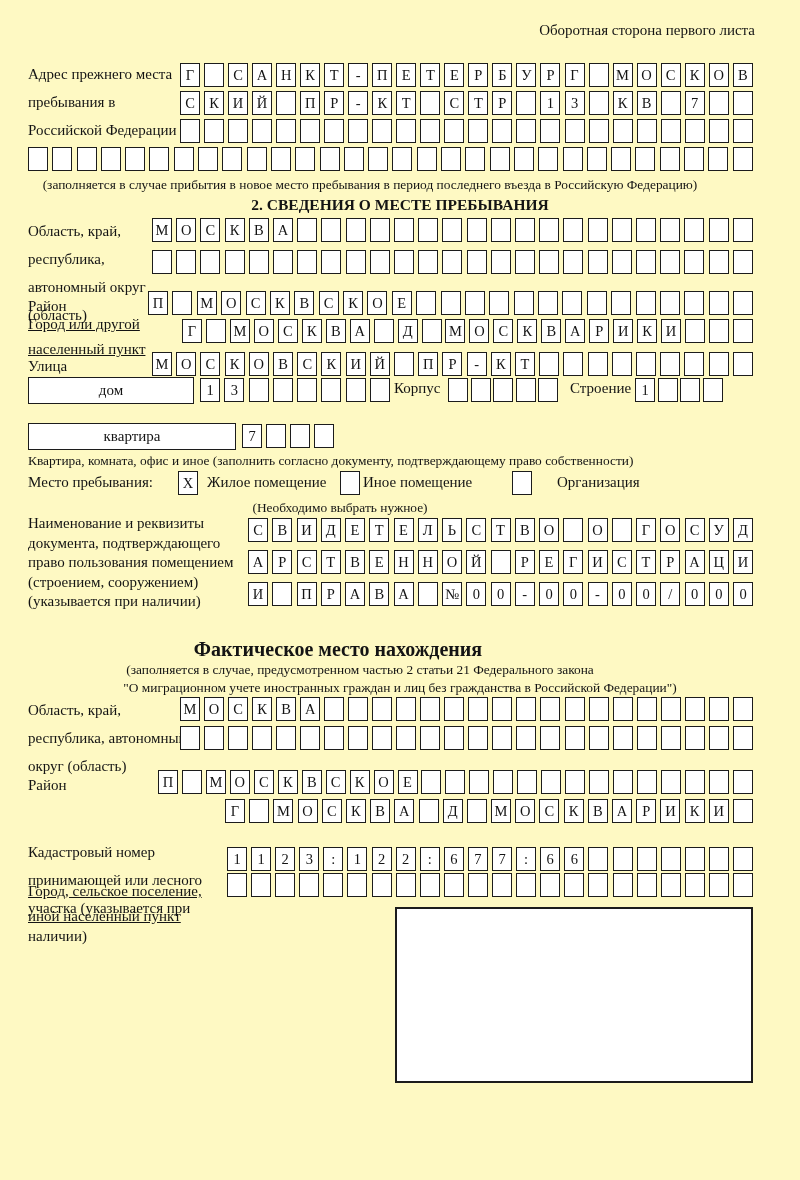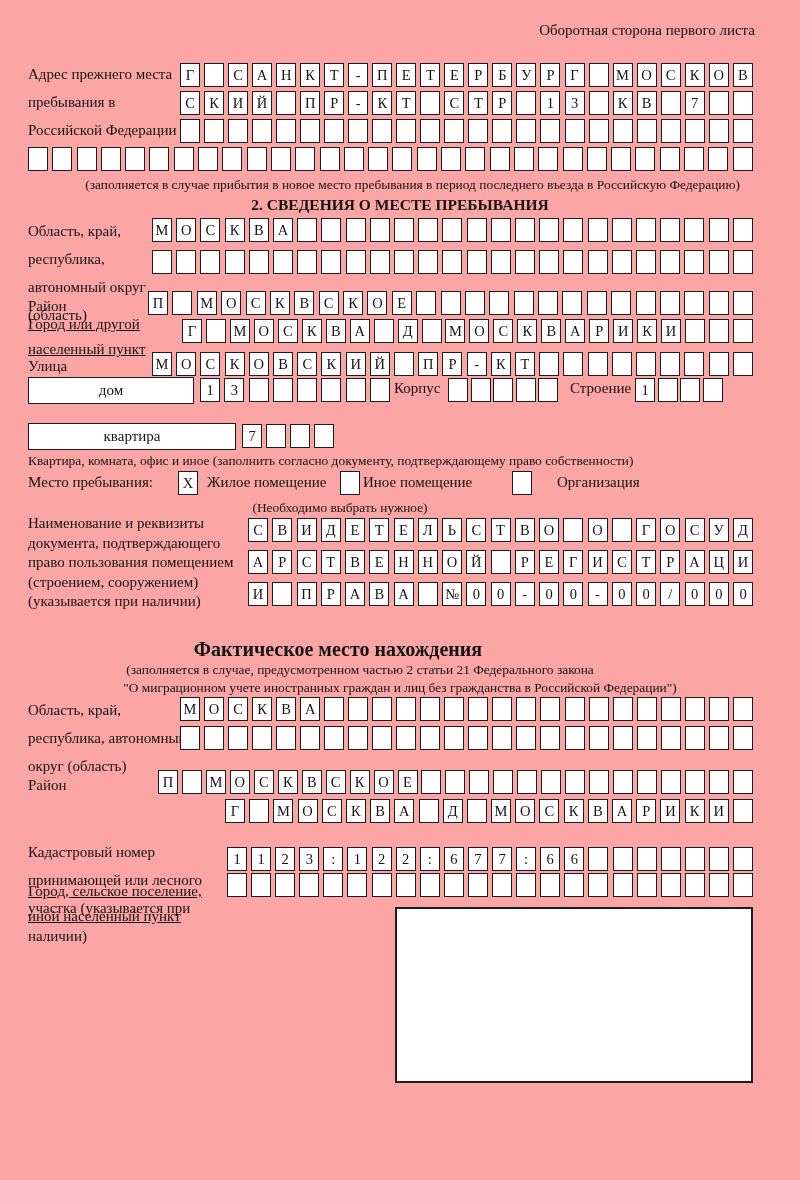--- a/index.html
+++ b/index.html
@@ -1,17 +1,17 @@
 <!DOCTYPE html>
 <html><head>
 <meta charset="utf-8">
 <style>
   html,body{margin:0;padding:0;background:#fff;}
   .page{
-    position:relative;width:800px;height:1180px;background:#fca5a5;
+    position:relative;width:800px;height:1180px;background:#fef9c3;
     font-family:"Liberation Serif","DejaVu Serif",serif;color:#141414;overflow:hidden;
   }
   .abs{position:absolute;}
   .lbl{font-size:15px;line-height:28px;}
   .lh20{line-height:25px;text-decoration:underline;}
   .b{font-weight:bold;}
   .center{text-align:center;}
   .note{font-size:13.4px;line-height:17px;}
   .boxes{display:flex;justify-content:space-between;}
   .cbox{
@@ -137,21 +137,21 @@
       <span class="cbox"></span>
       <span class="cbox"></span>
       <span class="cbox"></span>
       <span class="cbox"></span>
       <span class="cbox"></span>
       <span class="cbox"></span>
       <span class="cbox"></span>
       <span class="cbox"></span>
       <span class="cbox"></span>
     </div>
-  <div class="abs note center" style="left:0;top:176px;width:740px;text-align:right;">(заполняется в случае прибытия в новое место пребывания в период последнего въезда в Российскую Федерацию)</div>
+  <div class="abs note center" style="left:0;top:176px;width:740px;">(заполняется в случае прибытия в новое место пребывания в период последнего въезда в Российскую Федерацию)</div>
 
   <div class="abs b center" style="left:0;top:196px;width:800px;font-size:15.5px;">2. СВЕДЕНИЯ О МЕСТЕ ПРЕБЫВАНИЯ</div>
 
   <div class="abs lbl" style="left:28px;top:217px;width:118px;">Область, край, республика, автономный округ (область)</div>
   <div class="abs boxes" style="left:152px;top:218px;width:601px;">
       <span class="cbox">М</span>
       <span class="cbox">О</span>
       <span class="cbox">С</span>
       <span class="cbox">К</span>
       <span class="cbox">В</span>

